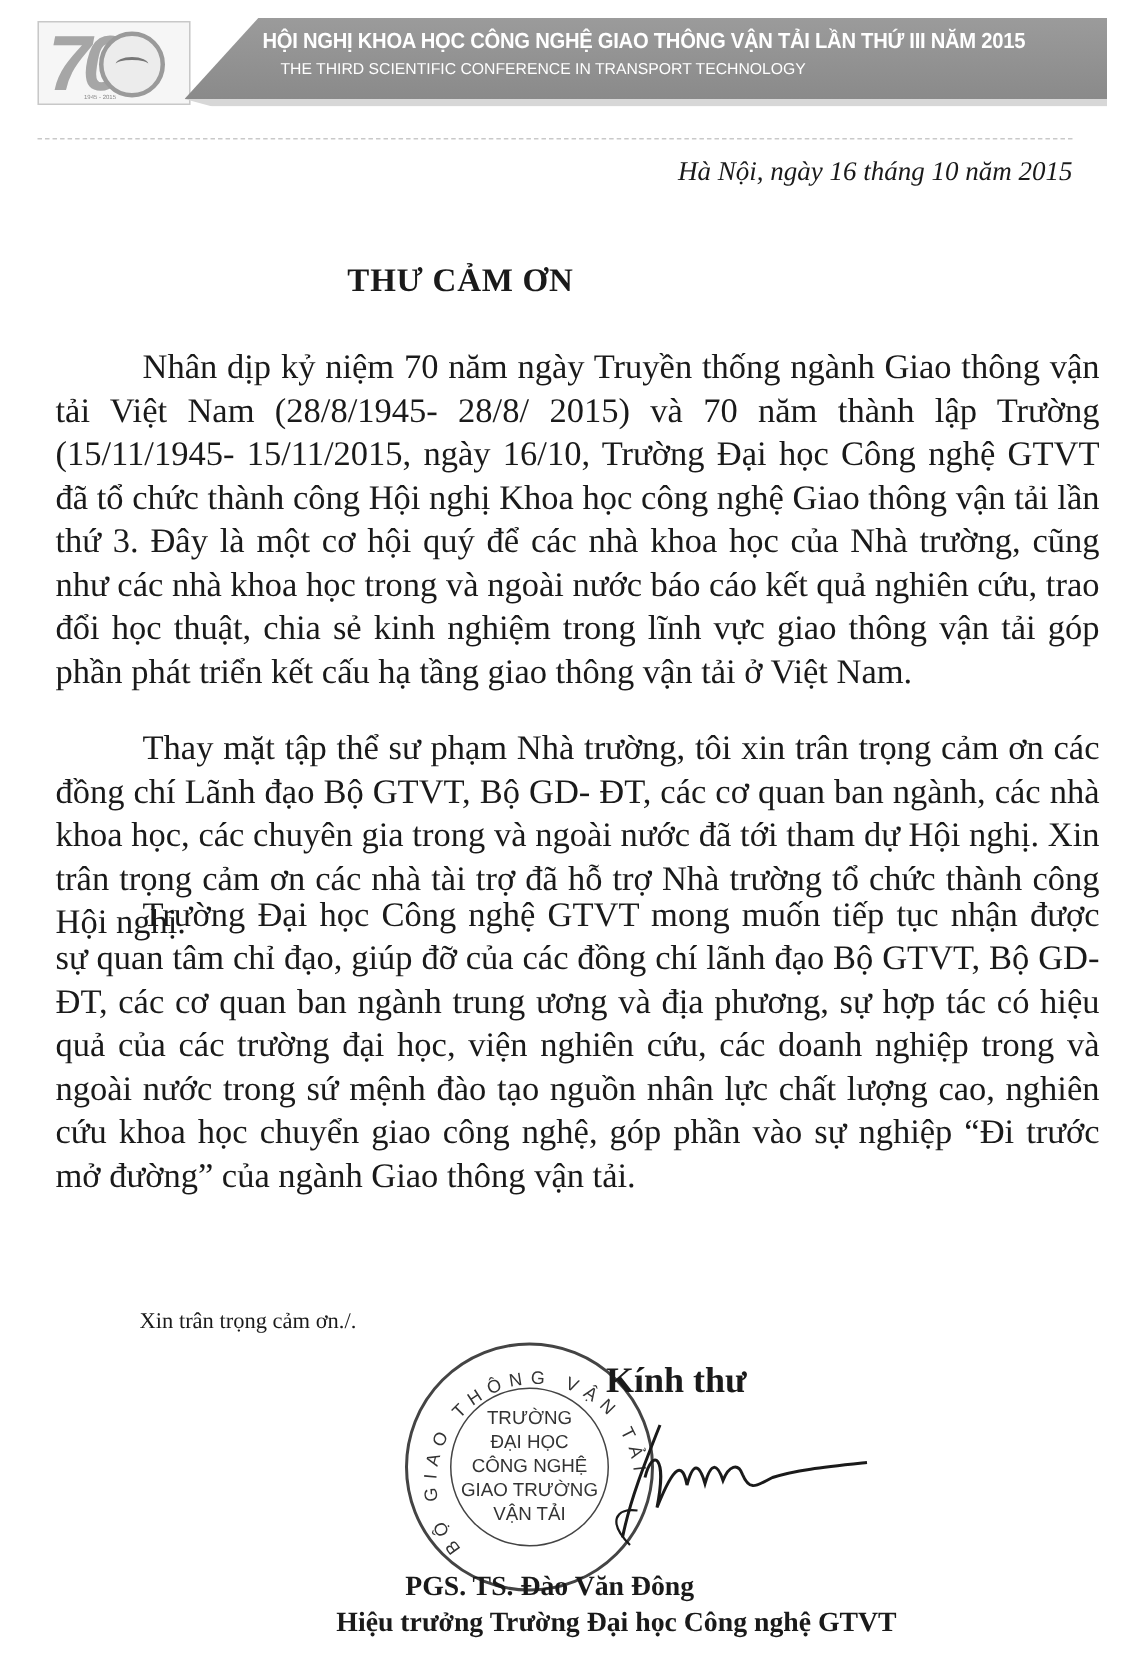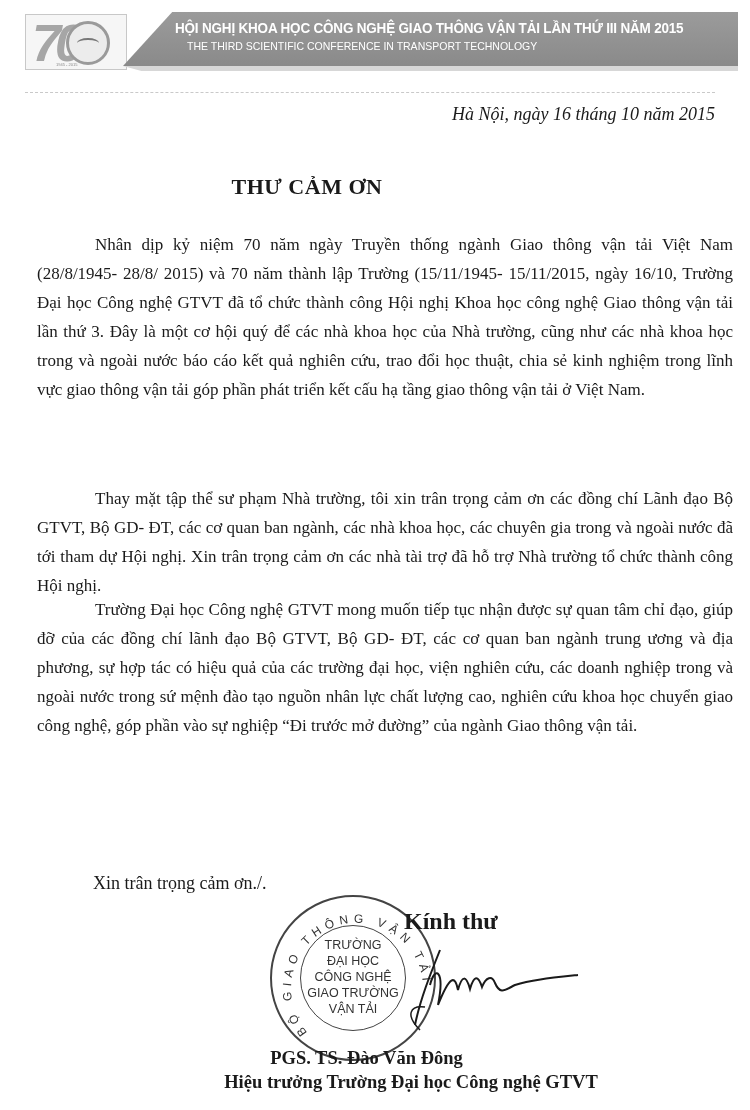--- a/index.html
+++ b/index.html
@@ -14,26 +14,26 @@
     .logo-caption { position: absolute; left: 30px; bottom: 2px; font-size: 4px; color: #888; font-family: "Liberation Sans", sans-serif; }
     .banner { position: absolute; left: 98px; top: 0; width: 615px; height: 54px; background: linear-gradient(180deg, #9b9b9b 0%, #8a8a8a 100%); clip-path: polygon(8% 0, 100% 0, 100% 100%, 0 100%); }
     .banner-under { position: absolute; left: 98px; top: 54px; width: 615px; height: 5px; background: #d7d7d7; clip-path: polygon(0 0, 100% 0, 100% 100%, 3% 100%); }
     .banner-title { position: absolute; left: 150px; top: 8px; font-family: "Liberation Sans", sans-serif; font-weight: bold; font-size: 14.5px; color: #ffffff; letter-spacing: -0.2px; white-space: nowrap; transform: scaleX(0.93); transform-origin: left; }
     .banner-sub { position: absolute; left: 150px; top: 28px; font-family: "Liberation Sans", sans-serif; font-size: 10.5px; color: #ffffff; white-space: nowrap; margin-left: 12px; }
     .divider { position: absolute; left: 25px; top: 92px; width: 690px; border-top: 1px dashed #c9c9c9; }
 
     .date { position: absolute; right: 35px; top: 104px; font-style: italic; font-size: 18px; }
     .title { position: absolute; left: 0; width: 614px; top: 174px; text-align: center; font-weight: bold; font-size: 22px; letter-spacing: 0.5px; }
 
-    .body { position: absolute; left: 37px; width: 696px; font-size: 17px; line-height: 29px; text-align: justify; }
+    .body { position: absolute; left: 37px; width: 696px; font-size: 23px; line-height: 29px; text-align: justify; }
     .body p { margin: 0; text-indent: 58px; }
     .p1 { top: 230px; }
     .p2 { top: 484px; }
     .p3 { top: 595px; }
-    .closing { position: absolute; left: 93px; top: 873px; font-size: 18px; }
+    .closing { position: absolute; left: 93px; top: 873px; font-size: 15px; }
 
     
     .stamp { position: absolute; left: 270px; top: 895px; width: 162px; height: 162px; border-radius: 50%; border: 2px solid #444; }
     .stamp-inner { position: absolute; left: 28px; top: 28px; width: 104px; height: 104px; border-radius: 50%; border: 1.5px solid #444; }
     .stamp-ring-text { position: absolute; left: 0; top: 0; width: 162px; height: 162px; }
     .stamp-center { position: absolute; left: 0; top: 40px; width: 162px; text-align: center; font-family: "Liberation Sans", sans-serif; font-size: 12.5px; line-height: 16px; color: #333; }
     .kinh-thu { position: absolute; left: 404px; top: 908px; font-weight: bold; font-size: 24px; }
     .signature { position: absolute; left: 400px; top: 945px; width: 180px; height: 90px; }
     .signer-name { position: absolute; left: 0; width: 652px; top: 1048px; padding-left: 81px; box-sizing: border-box; text-align: center; font-weight: bold; font-size: 18.5px; }
     .signer-title { position: absolute; left: 0; width: 750px; top: 1072px; padding-left: 72px; box-sizing: border-box; text-align: center; font-weight: bold; font-size: 18.5px; }

